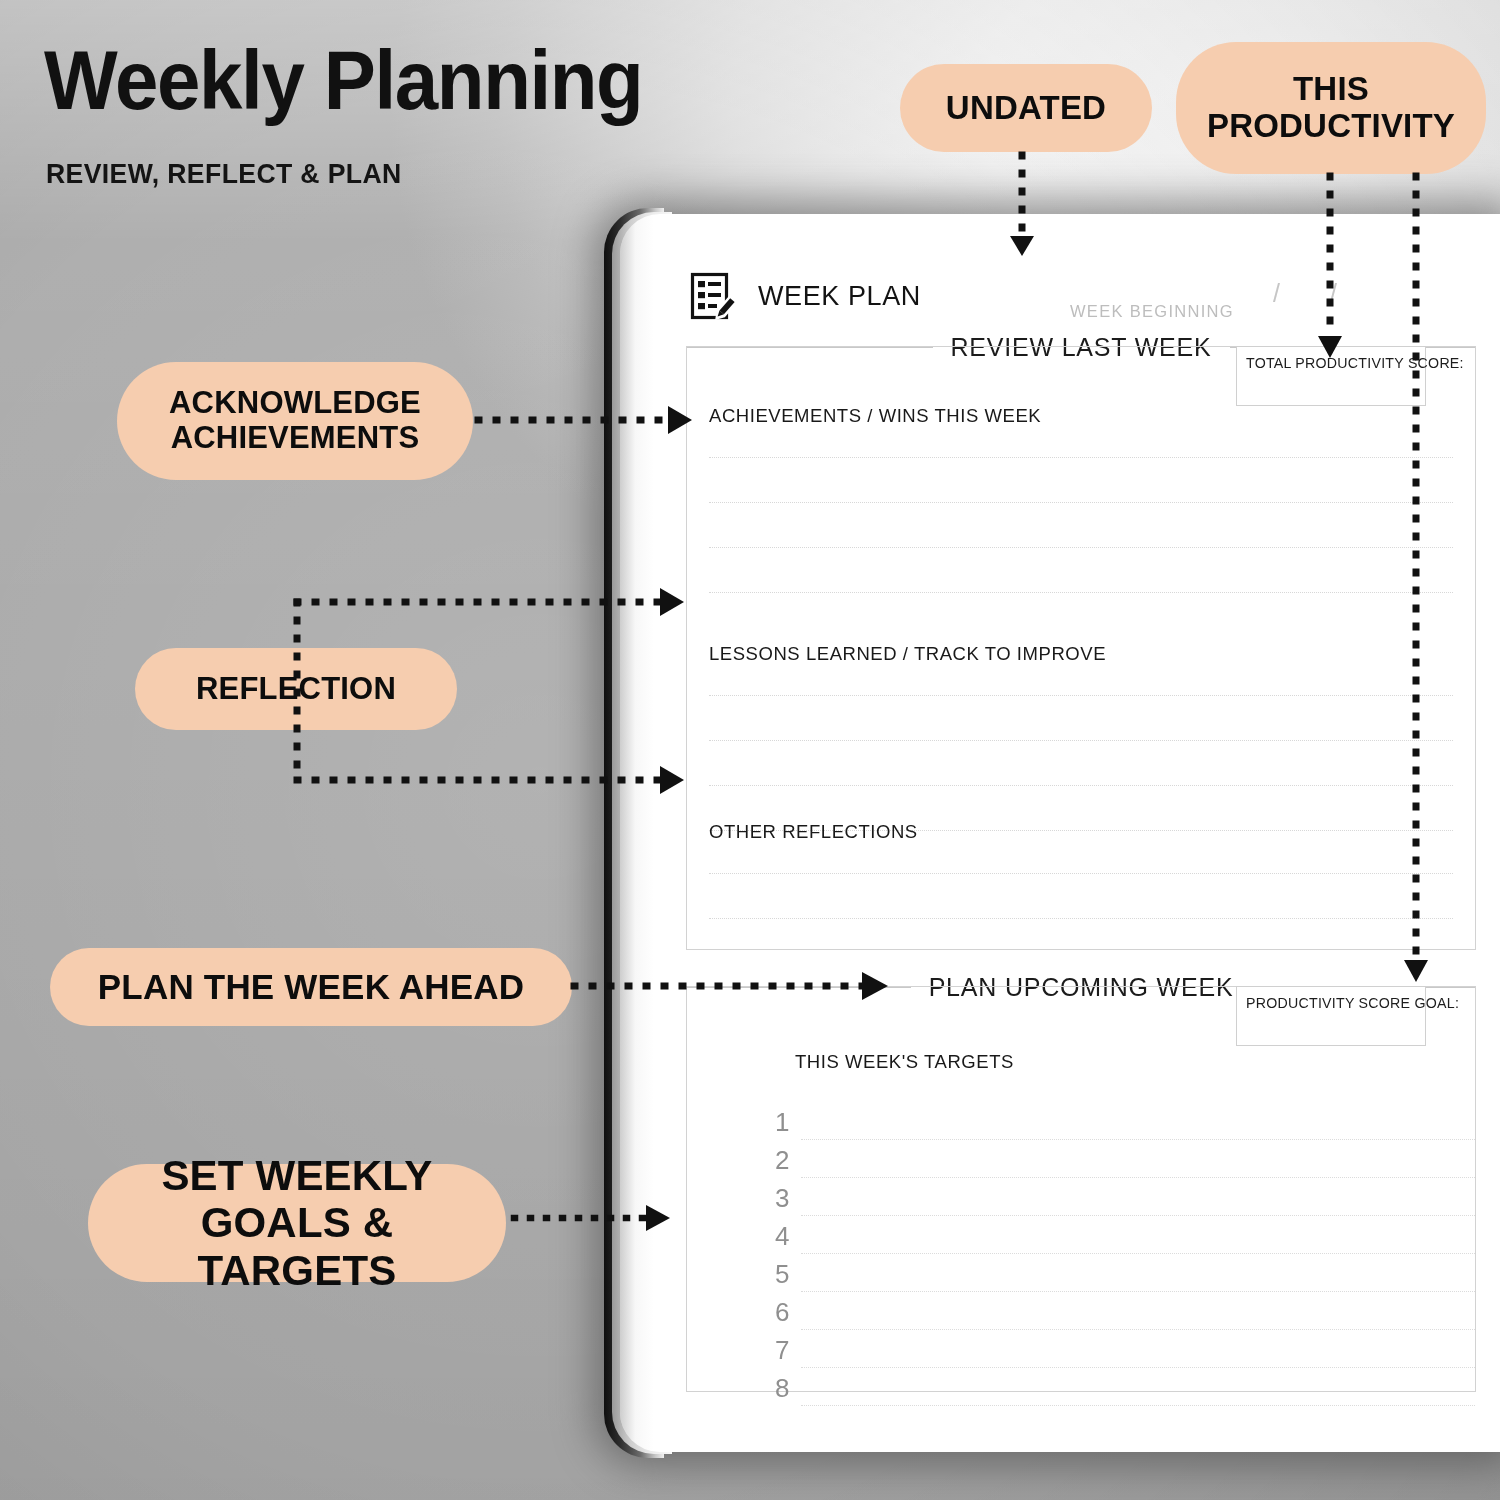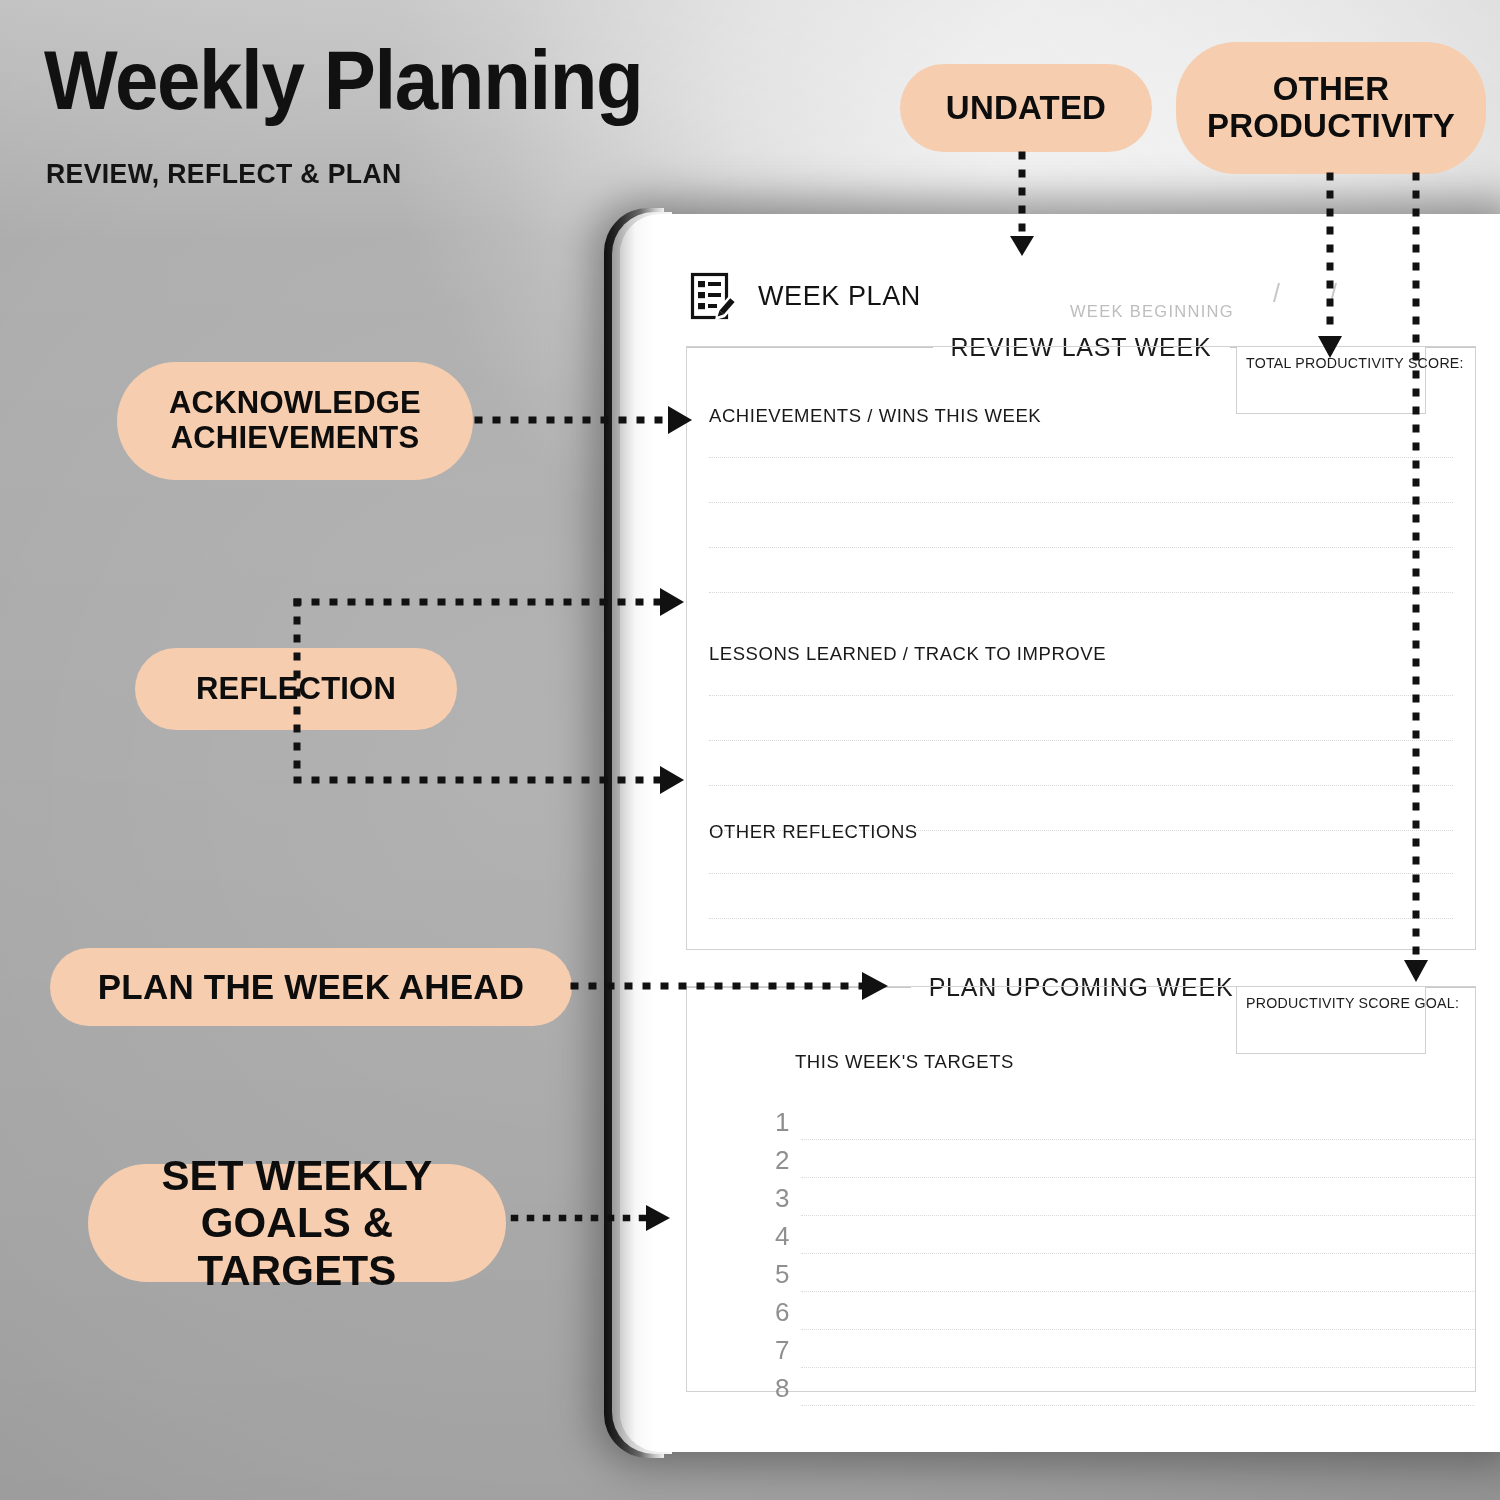--- a/index.html
+++ b/index.html
@@ -155,21 +155,21 @@
     width: 790px;
     border: 1px solid #d2d2d2;
     box-sizing: border-box;
   }
   #box-review { top: 132px; height: 604px; }
   #box-plan   { top: 772px; height: 406px; }
 
   .score-box {
     position: absolute;
     width: 190px;
-    height: 68px;
+    height: 60px;
     border: 1px solid #d0d0d0;
     box-sizing: border-box;
     background: #ffffff;
   }
   .score-box .score-label {
     position: absolute;
     left: 9px; top: 8px;
     font-size: 14.2px;
     letter-spacing: 0.25px;
     color: #1d1d1d;
@@ -410,21 +410,21 @@
 
   <div id="main-title">Weekly Planning</div>
   <div id="main-subtitle">REVIEW, REFLECT &amp; PLAN</div>
 
   <div class="badge" id="badge-undated">
     <span>UNDATED</span>
   </div>
 
   <div class="badge" id="badge-track">
     <span>
-      <span>OTHER</span><br>
+      <span>THIS</span><br>
       <span>PRODUCTIVITY</span>
     </span>
   </div>
 
   <div class="badge" id="badge-acknowledge">
     <span>
       <span>ACKNOWLEDGE</span><br>
       <span>ACHIEVEMENTS</span>
     </span>
   </div>

